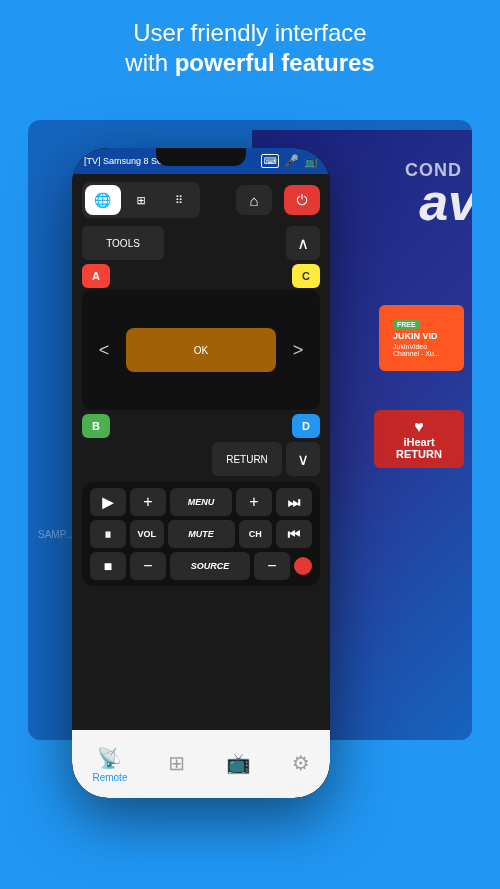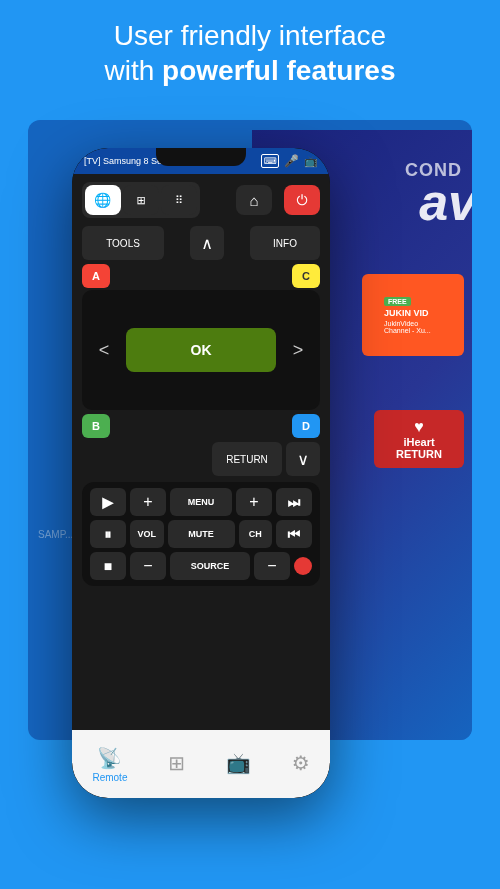--- a/index.html
+++ b/index.html
@@ -13,21 +13,21 @@
       position: relative;
     }
 
     
     .header-text {
       position: absolute;
       top: 18px;
       left: 0; right: 0;
       text-align: center;
       color: white;
-      font-size: 28px;
+      font-size: 24px;
       line-height: 1.25;
       padding: 0 48px;
       z-index: 10;
     }
     .header-text span.bold {
       font-weight: 800;
     }
 
     
     .tv-screen {
@@ -63,26 +63,26 @@
       position: absolute;
       top: 42px;
       right: -5px;
       color: rgba(255,255,255,0.9);
       font-size: 52px;
       font-weight: 900;
       font-style: italic;
     }
     .tv-jukin-card {
       position: absolute;
-      top: 144px;
+      top: 175px;
       right: 8px;
-      width: 102px;
+      width: 85px;
       background: #ff5722;
       border-radius: 6px;
-      padding: 22px;
+      padding: 14px;
       color: white;
       font-size: 9px;
       font-weight: bold;
     }
     .tv-free-badge {
       background: #4caf50;
       color: white;
       font-size: 7px;
       padding: 1px 4px;
       border-radius: 2px;
@@ -312,25 +312,25 @@
     }
     .big-nav-cell {
       display: flex;
       align-items: center;
       justify-content: center;
       cursor: pointer;
       color: white;
     }
     .big-nav-cell.arrow { font-size: 18px; color: #ccc; }
     .big-nav-cell.ok-cell {
-      background: #4d7c0f;
+      background: #a16207;
       border-radius: 8px;
       color: white;
-      font-size: 14px;
-      font-weight: bold;
+      font-size: 10px;
+      font-weight: normal;
       grid-column: 2;
       grid-row: 2;
     }
     .big-nav-cell.corner { background: transparent; }
 
     .color-row-bottom {
       display: flex;
       align-items: center;
       justify-content: space-between;
       margin-bottom: 4px;
@@ -383,21 +383,21 @@
       display: flex;
       align-items: center;
       justify-content: center;
       color: white;
       font-size: 9px;
       font-weight: 600;
       cursor: pointer;
       flex: 1;
     }
     .ctrl-btn.icon-btn { font-size: 14px; max-width: 36px; flex: none; width: 36px; }
-    .ctrl-btn.wide-btn { flex: 2; }
+    .ctrl-btn.wide-btn { flex: 2; font-style: italic; }
     .ctrl-btn.plus-btn { font-size: 16px; font-weight: 300; max-width: 36px; flex: none; width: 36px; }
     .ctrl-btn.minus-btn { font-size: 16px; font-weight: 300; max-width: 36px; flex: none; width: 36px; }
     .ctrl-btn.red-dot { background: #e53935; max-width: 18px; flex: none; width: 18px; height: 18px; border-radius: 50%; }
     .ctrl-btn.skip-btn { font-size: 14px; max-width: 36px; flex: none; width: 36px; }
 
     
     .bottom-nav {
       position: absolute;
       bottom: 0; left: 0; right: 0;
       height: 68px;
@@ -488,21 +488,20 @@
       <div class="toolbar-home-btn">⌂</div>
       <div style="width:4px;"></div>
       <div class="toolbar-power-btn">⏻</div>
     </div>
 
     <div class="remote-area">
 
       <div class="top-row-btns">
         <div class="nav-btn-small" style="width:82px;">TOOLS</div>
         <div class="nav-btn-arrow">∧</div>
-        <div class="nav-btn-small" style="width:70px;">INFO</div>
       </div>
 
       <div class="color-row-top">
         <div class="color-btn-a">A</div>
         <div style="width:10px;"></div>
         <div class="color-btn-c">C</div>
       </div>
 
       <div class="big-nav-grid">
         <div class="big-nav-inner">

